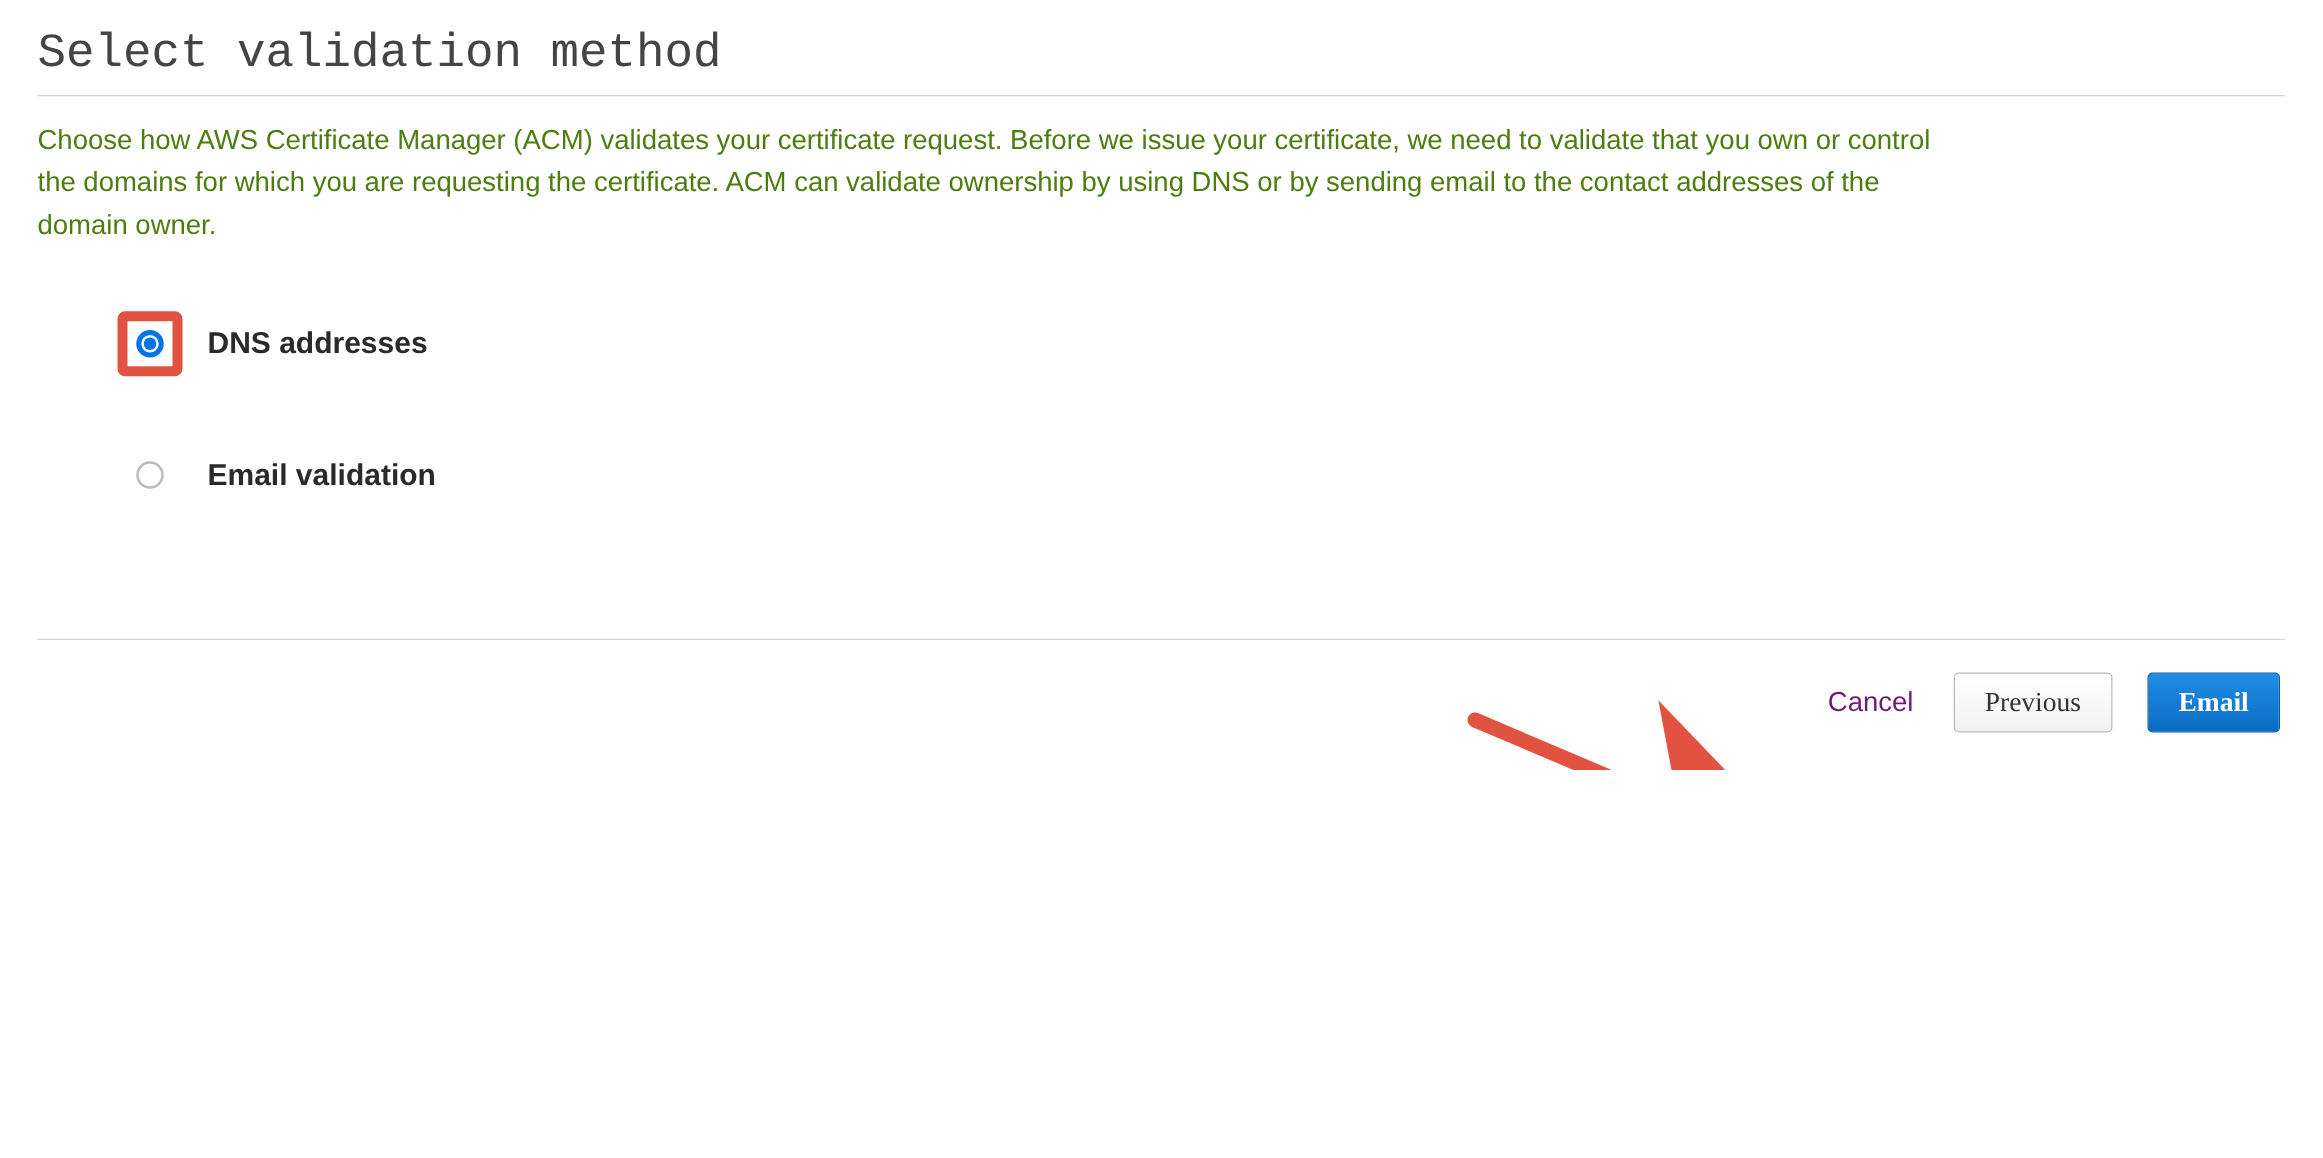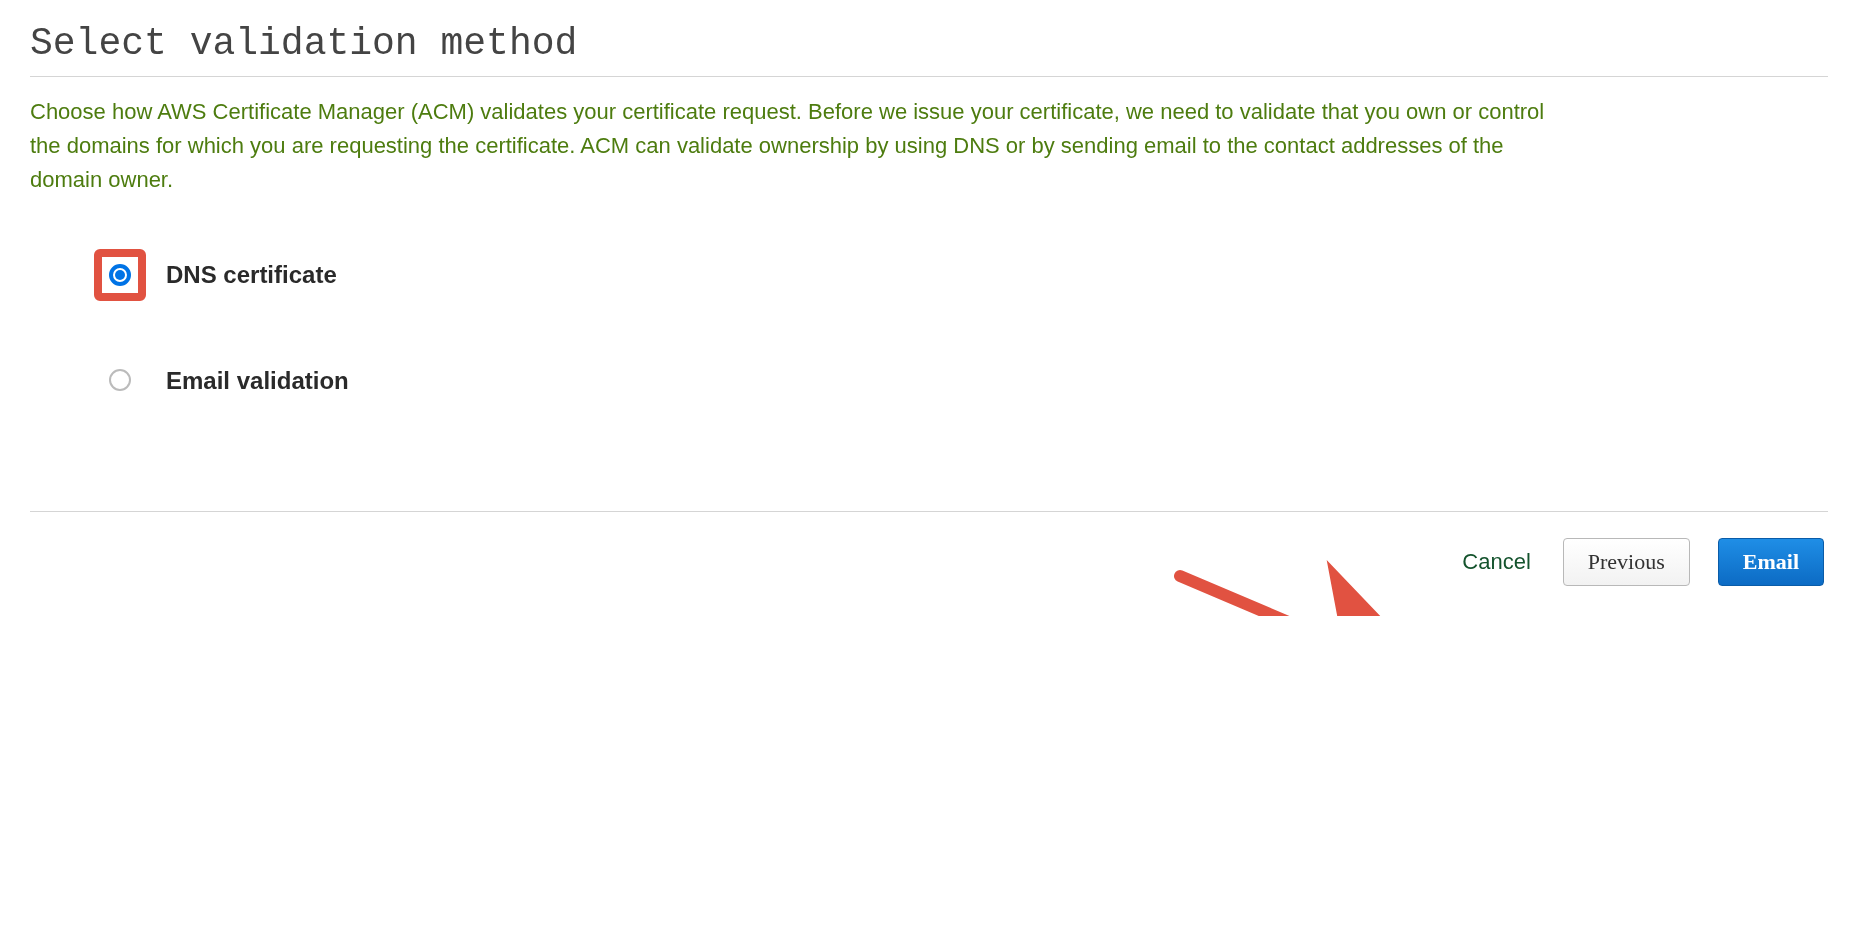--- a/index.html
+++ b/index.html
@@ -110,21 +110,21 @@
     margin: 0 0 26px 0;
   }
   .footer {
     display: flex;
     justify-content: flex-end;
     align-items: center;
     gap: 28px;
     padding-right: 4px;
   }
   .btn-link {
-    color: #14532d;
+    color: #701a75;
     font-size: 22px;
     text-decoration: none;
     cursor: pointer;
     padding: 8px 4px;
     margin-left: 16px;
   }
   .btn {
     font-size: 22px;
     padding: 10px 24px;
     border-radius: 4px;
@@ -163,21 +163,21 @@
 
     <div class="option">
       <div class="radio-wrap">
         <div class="highlight-box">
           <div class="radio selected">
             <div class="dot"></div>
           </div>
         </div>
       </div>
       <div class="option-body">
-        <div class="option-title">DNS certificate</div>
+        <div class="option-title">DNS addresses</div>
       </div>
     </div>
 
     <div class="option">
       <div class="radio-wrap">
         <div class="radio" style="margin-top:4px;"></div>
       </div>
       <div class="option-body">
         <div class="option-title">Email validation</div>
       </div>

